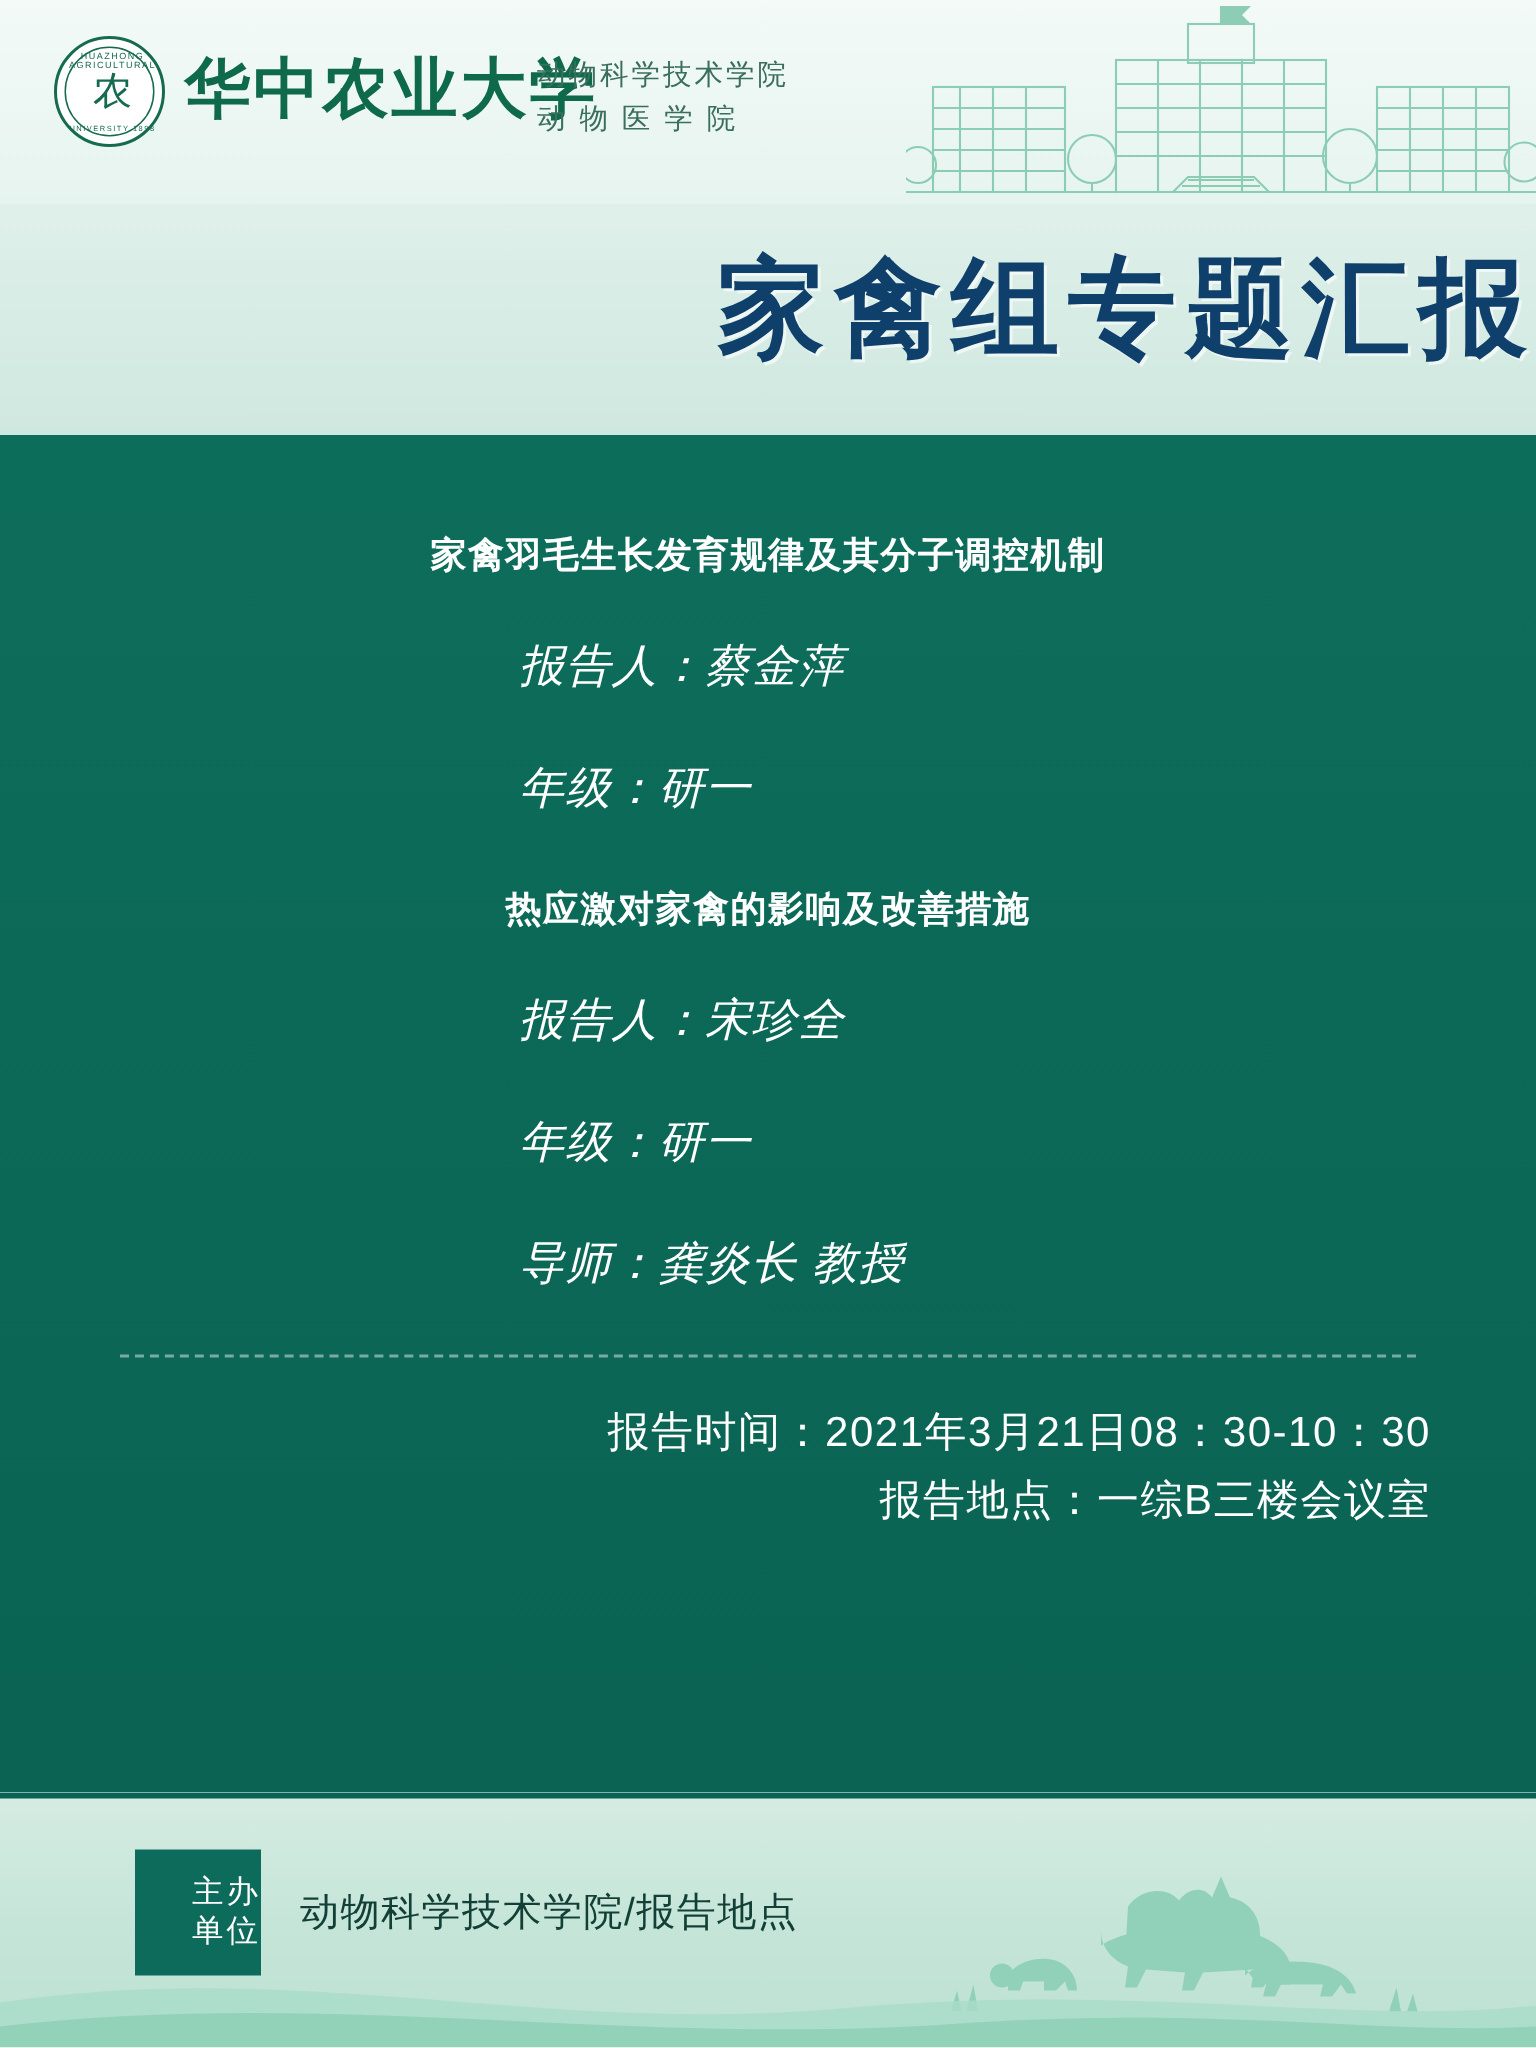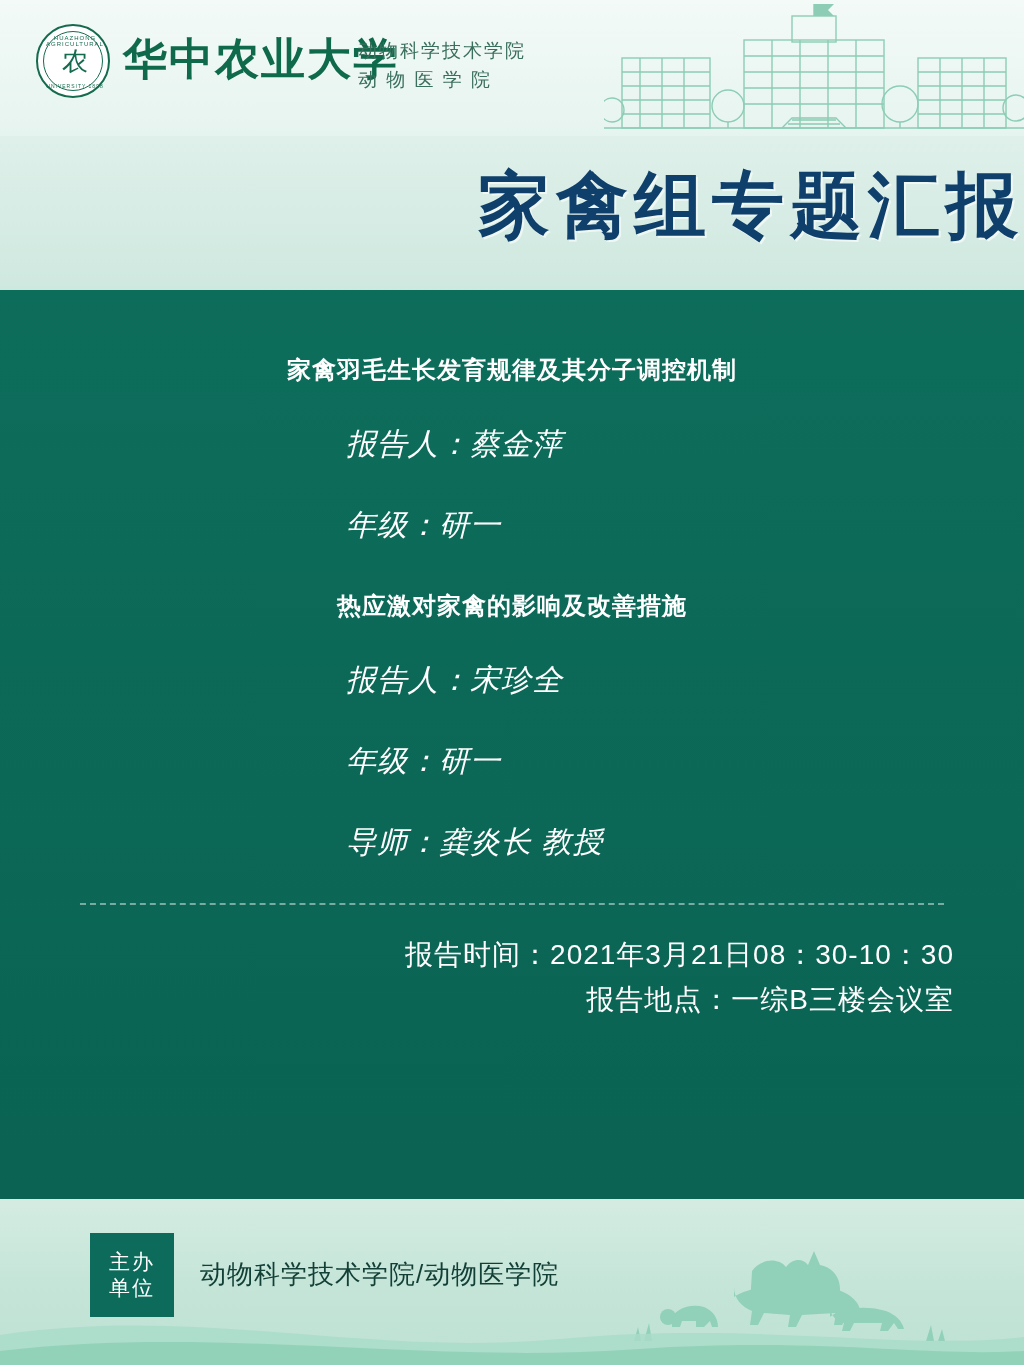--- a/index.html
+++ b/index.html
@@ -175,21 +175,21 @@
     background: #0a6353;
   }
   .org-badge {
     position: absolute;
     left: 90px; top: 38px;
     width: 84px; height: 84px;
     background: #0c6b5a;
     color: #ffffff;
     display: flex;
     flex-direction: column;
-    align-items: center;
+    align-items: flex-end;
     justify-content: center;
     font-size: 21px;
     line-height: 1.25;
     letter-spacing: 2px;
   }
   .org-name {
     position: absolute;
     left: 200px; top: 62px;
     font-size: 26px;
     color: #123f36;
@@ -289,21 +289,21 @@
   </div>
 
   <div class="footer">
     <div class="footer-top-rule"></div>
 
     <div class="org-badge">
       <span>主办</span>
       <span>单位</span>
     </div>
 
-    <div class="org-name">动物科学技术学院/动物医学院</div>
+    <div class="org-name">动物科学技术学院/报告地点</div>
 
     <svg class="animals" viewBox="0 0 320 120">
       <g fill="#8fd0b8">
 
         <path d="M118 34 c8 -12 26 -14 34 -4 c6 -8 16 -10 22 -2 l6 -14 l6 14 c12 2 20 12 20 24 l0 16 l-90 0 z"></path>
         <path d="M100 60 c14 -10 48 -14 78 -12 c26 2 44 10 48 24 l0 14 l-6 0 l-4 -10 l-8 12 l-8 0 l2 -12 l-34 2 l-6 12 l-8 0 l2 -12 l-26 -2 l-6 12 l-8 0 l2 -14 c-10 -4 -18 -12 -18 -24 z"></path>
 
         <path d="M196 80 c10 -10 38 -12 56 -6 c10 4 16 10 18 18 l-6 0 l-4 -6 l-6 8 l-8 0 l2 -8 l-28 0 l-4 8 l-8 0 l2 -8 c-8 -2 -14 -8 -14 -16 z"></path>
 
         <path d="M36 84 c4 -12 20 -18 34 -14 c10 4 14 12 14 20 l-6 0 l-2 -6 l-6 6 l-8 0 l0 -6 l-14 0 l-2 6 l-8 0 l0 -6 z"></path>

